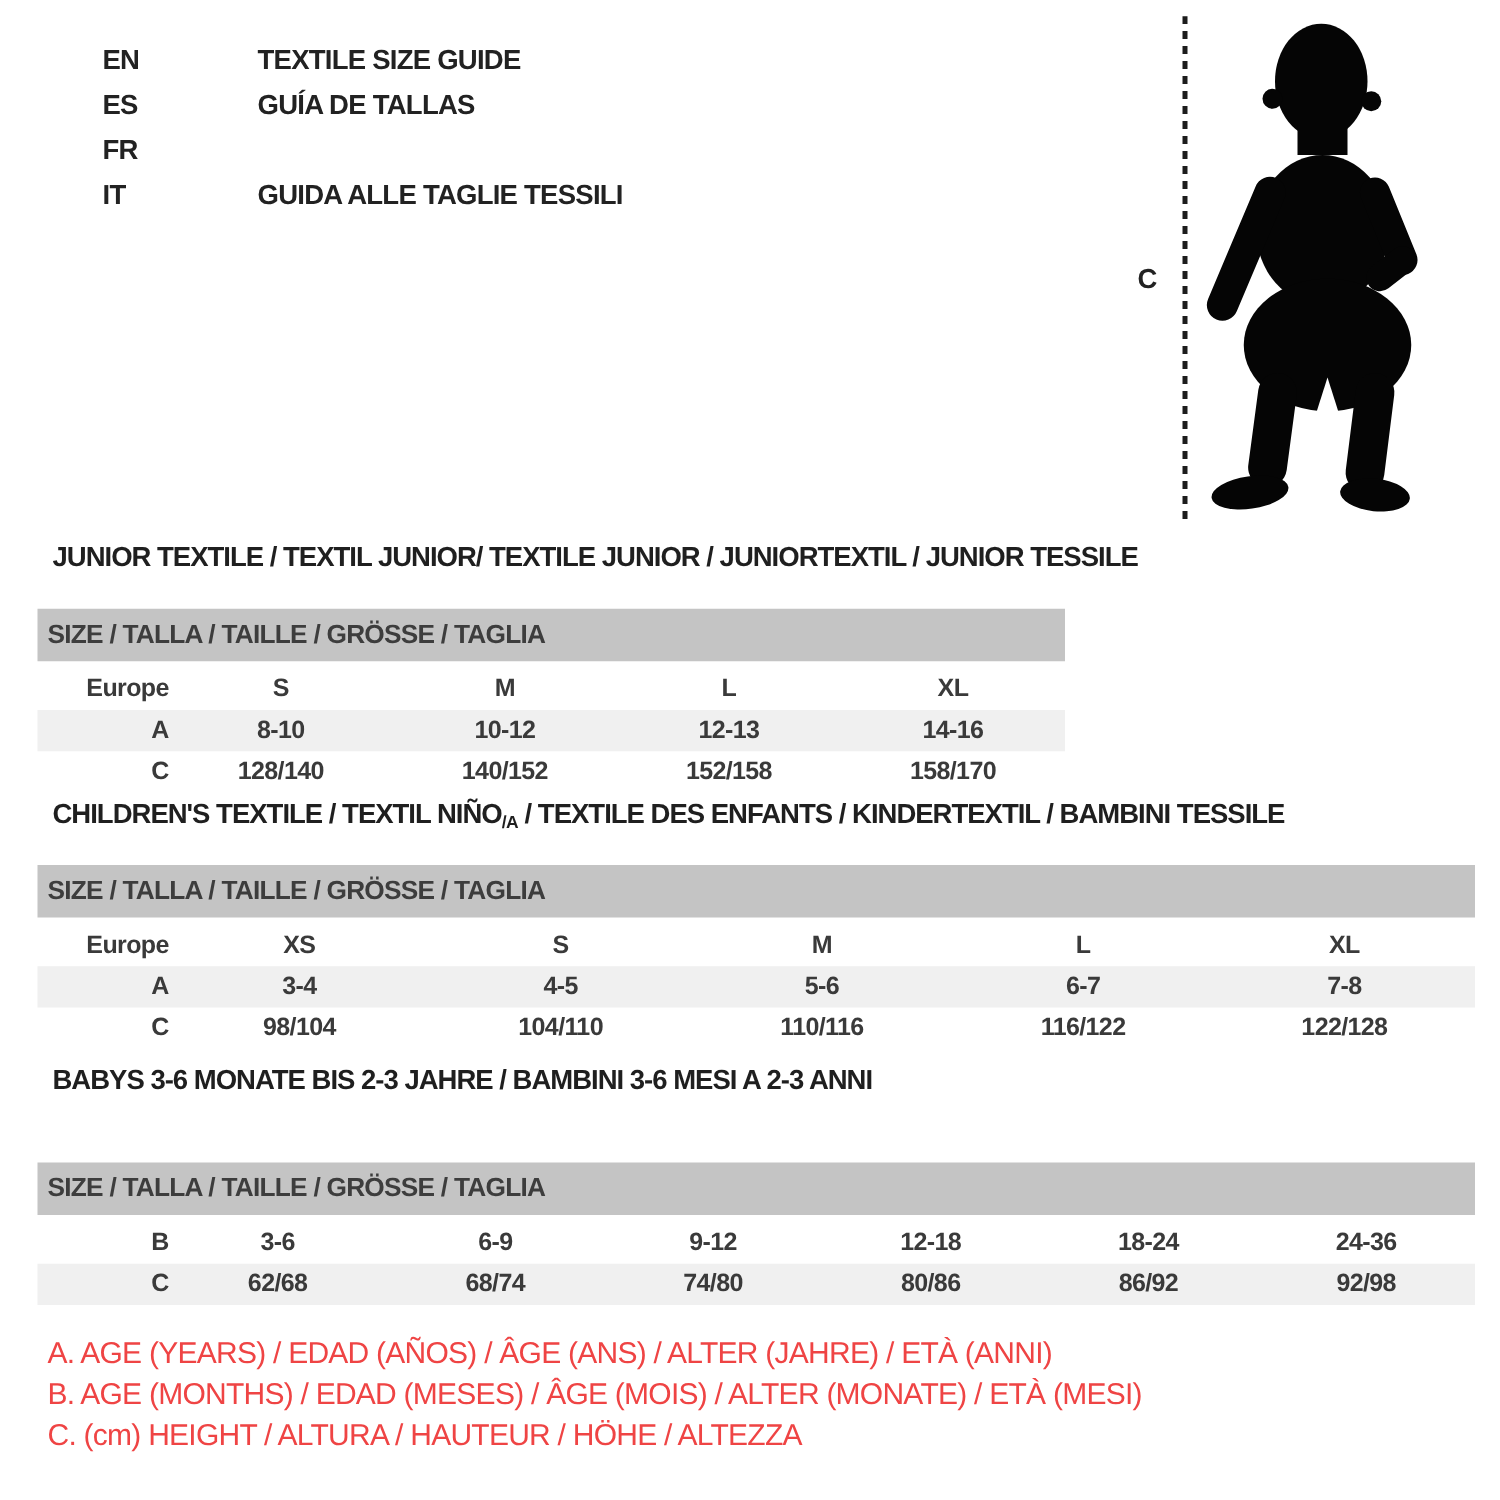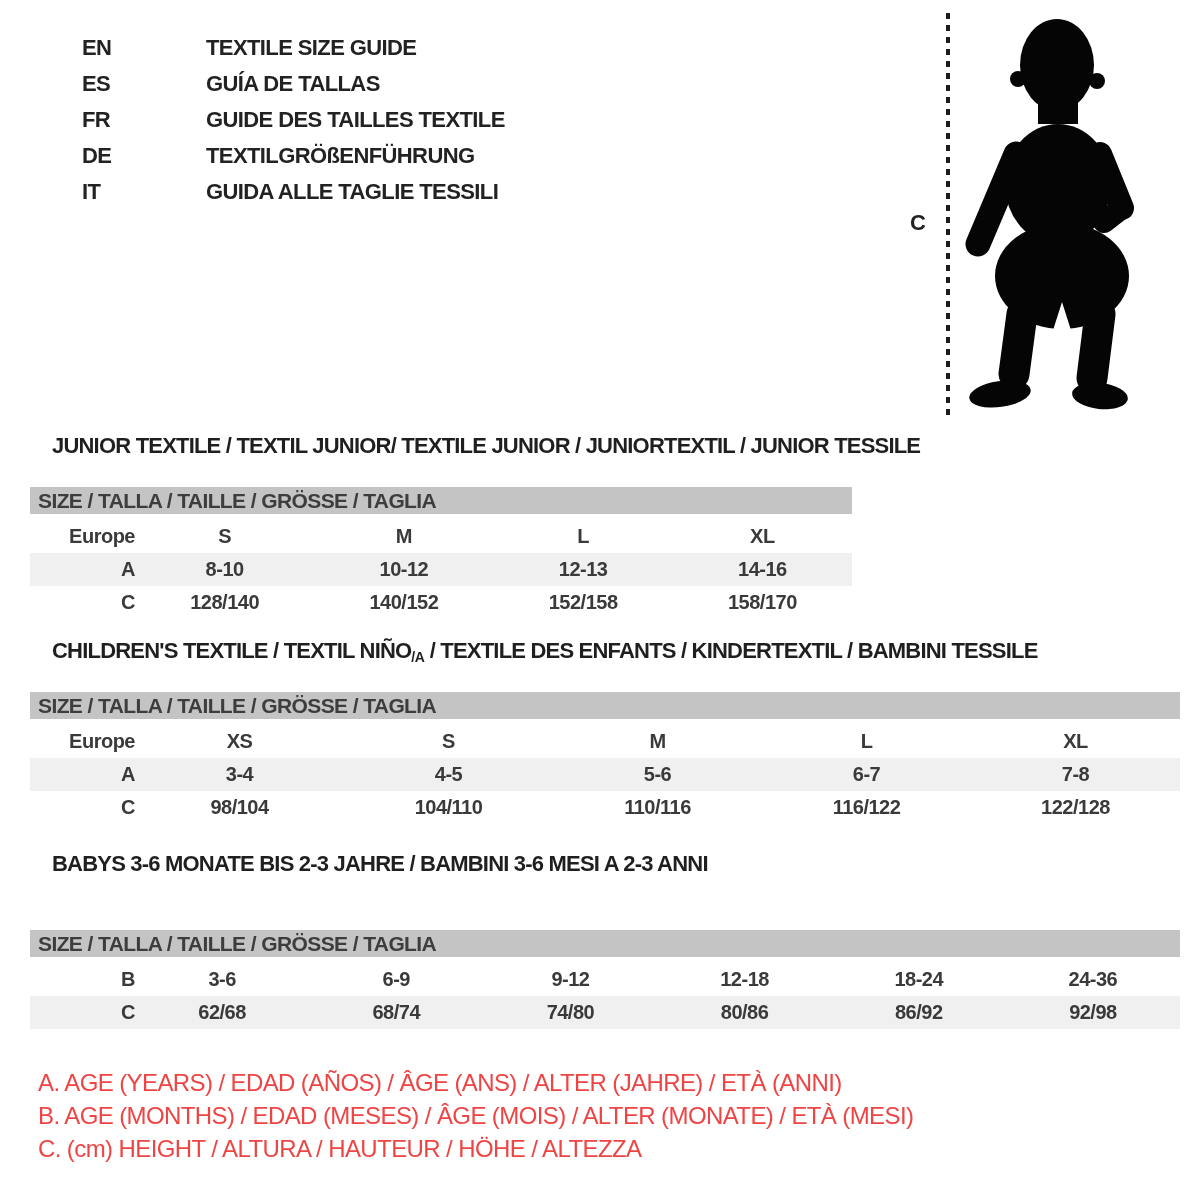--- a/index.html
+++ b/index.html
@@ -28,37 +28,37 @@
     font-size:22px; font-weight:700; color:#222;
   }
   .measure-line {
     position:absolute; left:946px; top:13px; width:4px; height:405px;
     background:repeating-linear-gradient(to bottom,#1c1c1c 0 6px,transparent 6px 12px);
   }
   .silhouette { position:absolute; left:960px; top:12px; width:184px; height:406px; }
 
   
   .section-title {
-    position:absolute; left:52px;
+    position:absolute; left:42px;
     font-size:22px; font-weight:700; letter-spacing:-0.8px; color:#1f1f1f;
     line-height:26px; white-space:nowrap;
   }
   .title-1 { top:433px; }
   .title-2 { top:638px; }
   .title-3 { top:846px; line-height:35px; }
   .title-3 span { display:block; }
   .subscript { font-size:14px; vertical-align:-4px; letter-spacing:-0.5px; }
 
   
   .table { position:absolute; left:30px; }
   .t1 { top:487px; width:822px; }
   .t2 { top:692px; width:1150px; }
   .t3 { top:930px; width:1150px; }
   .thead {
-    height:27px; background:#c4c4c4; margin-bottom:6px;
+    height:42px; background:#c4c4c4; margin-bottom:6px;
     display:flex; align-items:center; padding-left:8px;
     font-size:21px; font-weight:700; letter-spacing:-0.6px; color:#3d3d3d;
     white-space:nowrap;
   }
   .trow { display:grid; height:33px; align-items:center; }
   .t1 .trow { grid-template-columns:105px repeat(4,1fr); }
   .t2 .trow { grid-template-columns:105px repeat(5,1fr); }
   .t3 .trow { grid-template-columns:105px repeat(6,1fr); }
   .trow.stripe { background:#f0f0f0; }
   .rlabel, .cell {
@@ -82,25 +82,20 @@
   <div class="lang-row">
     <span class="lang-code">EN</span>
     <span class="lang-label">TEXTILE SIZE GUIDE</span>
   </div>
   <div class="lang-row">
     <span class="lang-code">ES</span>
     <span class="lang-label">GUÍA DE TALLAS</span>
   </div>
   <div class="lang-row">
     <span class="lang-code">FR</span>
-    <span class="lang-label">GUIDE DES TAILLES TEXTILE</span>
-  </div>
-  <div class="lang-row">
-    <span class="lang-code">DE</span>
-    <span class="lang-label">TEXTILGRÖßENFÜHRUNG</span>
   </div>
   <div class="lang-row">
     <span class="lang-code">IT</span>
     <span class="lang-label">GUIDA ALLE TAGLIE TESSILI</span>
   </div>
 </div>
 
 <span class="measure-label">C</span>
 <div class="measure-line"></div>
 <svg class="silhouette" viewBox="0 0 184 406" xmlns="http://www.w3.org/2000/svg">

